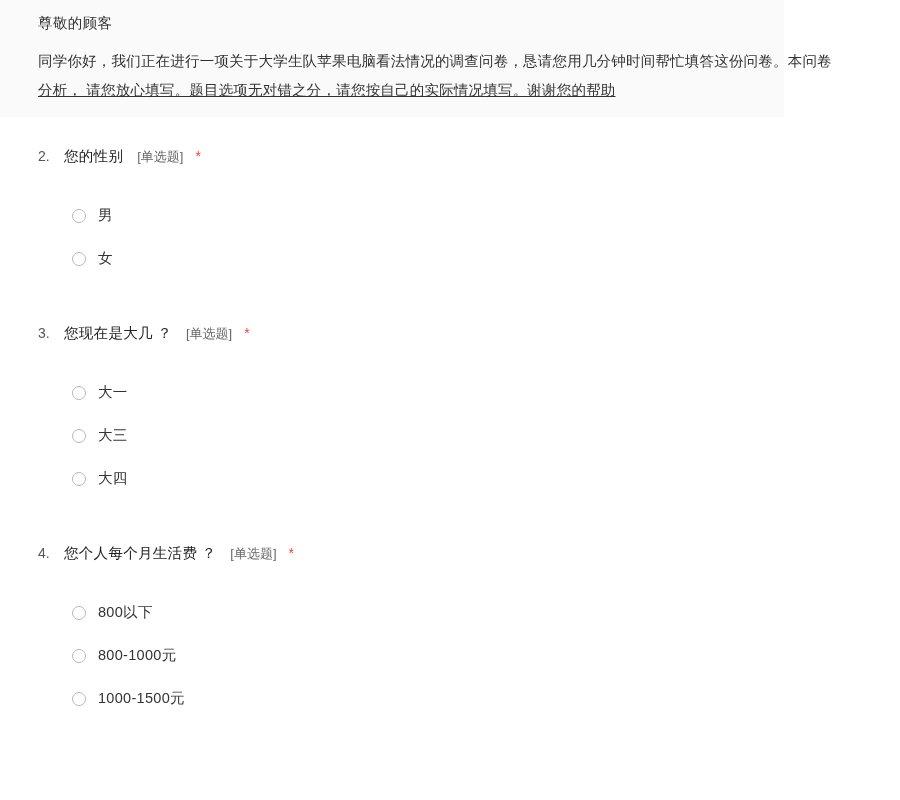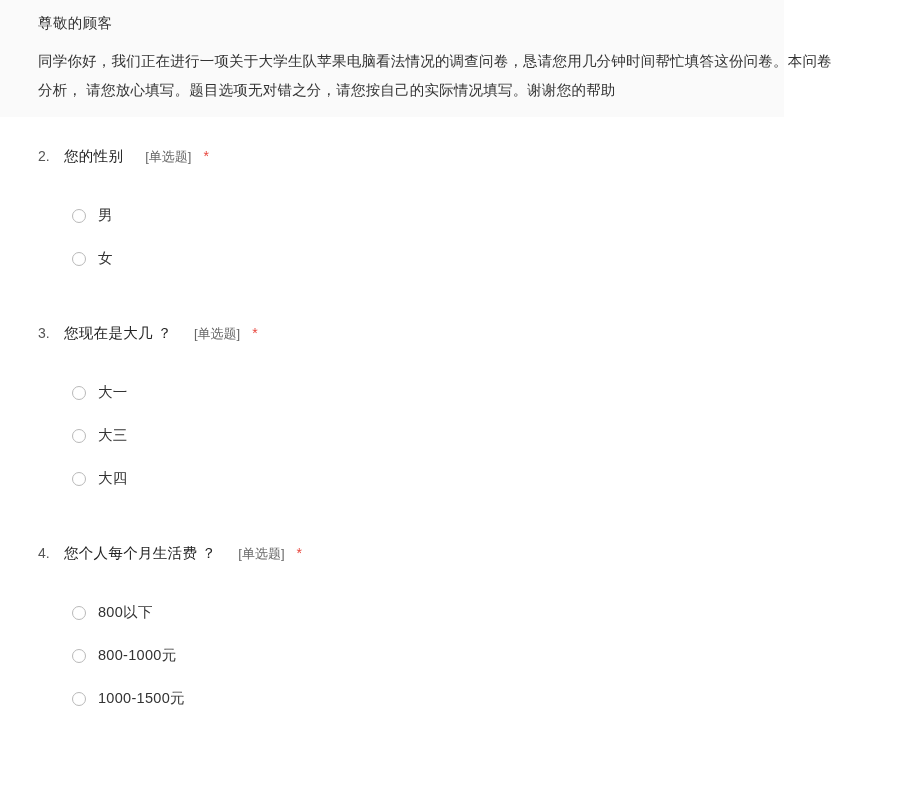--- a/index.html
+++ b/index.html
@@ -35,20 +35,21 @@
     color: #333;
     line-height: 2.0;
     margin: 0;
     padding-right: 12px;
     white-space: nowrap;
     letter-spacing: 0.2px;
   }
   .intro-body .line2 {
     display: block;
     white-space: normal;
+    text-decoration: underline;
   }
   
   .questions {
     padding-top: 30px;
   }
   .question {
     padding: 0 0 0 0;
     margin-bottom: 10px;
   }
   .q-head {
@@ -66,21 +67,21 @@
   }
   .q-title {
     font-size: 14.5px;
     font-weight: normal;
     color: #222;
     letter-spacing: 0.3px;
   }
   .q-type {
     font-size: 13px;
     color: #666;
-    margin-left: 22px;
+    margin-left: 14px;
     font-weight: normal;
   }
   .q-required {
     color: #e8453c;
     margin-left: 12px;
     font-size: 14px;
   }
   .options {
     padding-left: 72px;
     padding-top: 22px;

